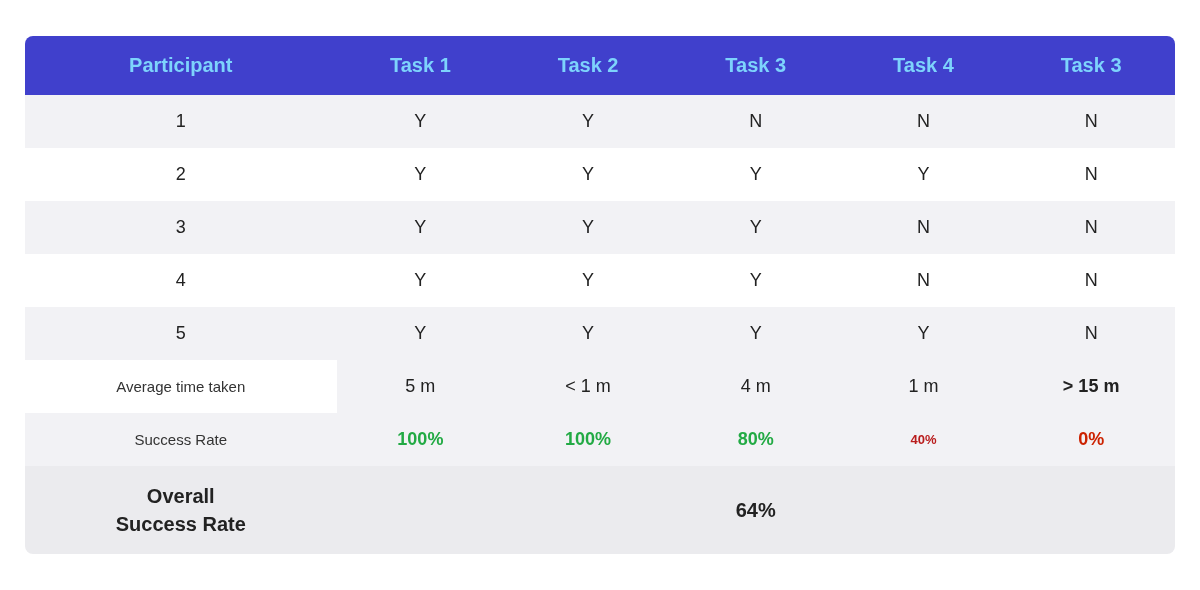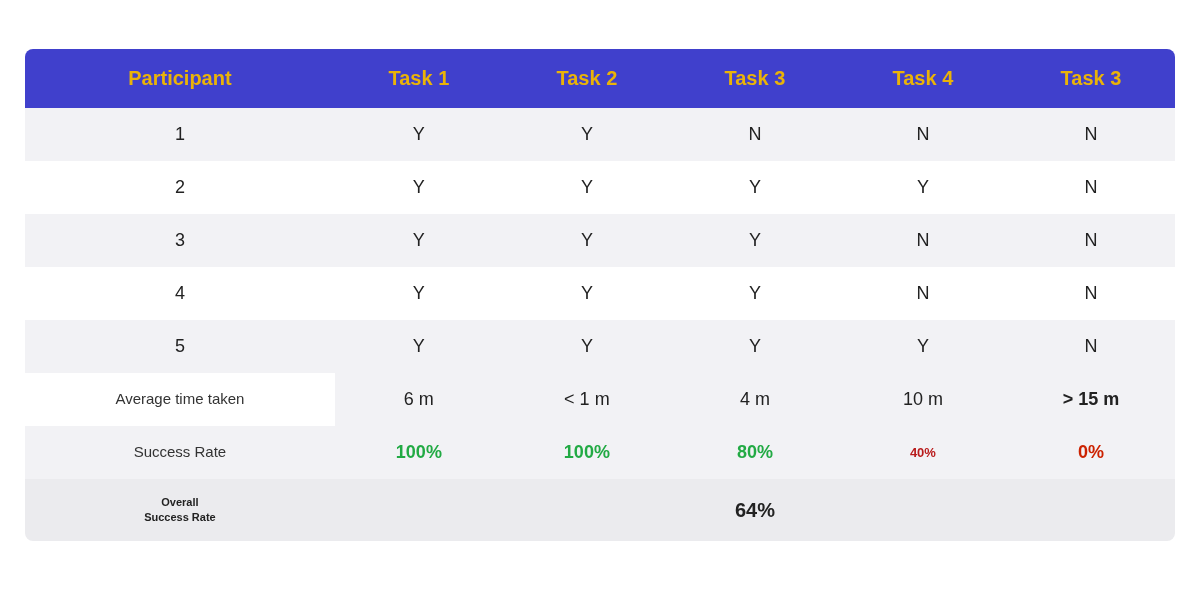--- a/index.html
+++ b/index.html
@@ -27,21 +27,21 @@
 
     table {
       width: 100%;
       border-collapse: collapse;
       border-radius: 8px;
       overflow: hidden;
     }
 
     th {
       background-color: #4040cc;
-      color: #eab308;
+      color: #7dd3fc;
       font-size: 20px;
       font-weight: 600;
       padding: 18px 10px;
       text-align: center;
     }
 
     td {
       text-align: center;
       padding: 16px 10px;
       font-size: 18px;
@@ -58,21 +58,21 @@
 
     .label-cell {
       font-size: 15px;
       color: #333333;
       line-height: 1.3;
       text-align: center;
     }
 
     .bold-label {
       font-weight: 700;
-      font-size: 11px;
+      font-size: 20px;
     }
 
     .overall-rate {
       font-weight: 700;
       font-size: 20px;
       color: #222222;
       text-align: center;
     }
 
     .overall-row td {
@@ -135,24 +135,24 @@
         <tr>
           <td style="background-color: rgb(242, 242, 245);">5</td>
           <td style="background-color: rgb(242, 242, 245);">Y</td>
           <td style="background-color: rgb(242, 242, 245);">Y</td>
           <td style="background-color: rgb(242, 242, 245);">Y</td>
           <td style="background-color: rgb(242, 242, 245);">Y</td>
           <td style="background-color: rgb(242, 242, 245);">N</td>
         </tr>
         <tr style="background-color: #000000;">
           <td class="label-cell" style="background-color: rgb(255, 255, 255);">Average time taken</td>
-          <td style="background-color: rgb(242, 242, 245);">6 m</td>
+          <td style="background-color: rgb(242, 242, 245);">5 m</td>
           <td style="background-color: rgb(242, 242, 245);">&lt; 1 m</td>
           <td style="background-color: rgb(242, 242, 245);">4 m</td>
-          <td style="background-color: rgb(242, 242, 245);">10 m</td>
+          <td style="background-color: rgb(242, 242, 245);">1 m</td>
           <td style="background-color: rgb(242, 242, 245); font-weight: bold;">&gt; 15 m</td>
         </tr>
         <tr class="rate-row">
           <td class="label-cell" style="background-color: rgb(255, 255, 255);">Success Rate</td>
           <td style="background-color: rgb(242, 242, 245); font-weight: 600; font-size: 18px; color: rgb(34, 170, 68);">100%</td>
           <td style="background-color: rgb(242, 242, 245); font-weight: 600; font-size: 18px; color: rgb(34, 170, 68);">100%</td>
           <td style="background-color: rgb(242, 242, 245); font-weight: 600; font-size: 18px; color: rgb(34, 170, 68);">80%</td>
           <td style="background-color: rgb(242, 242, 245); font-weight: 700; font-size: 13px; color: #b91c1c;">40%</td>
           <td style="background-color: rgb(242, 242, 245); font-weight: 600; font-size: 18px; color: rgb(204, 34, 0);">0%</td>
         </tr>

